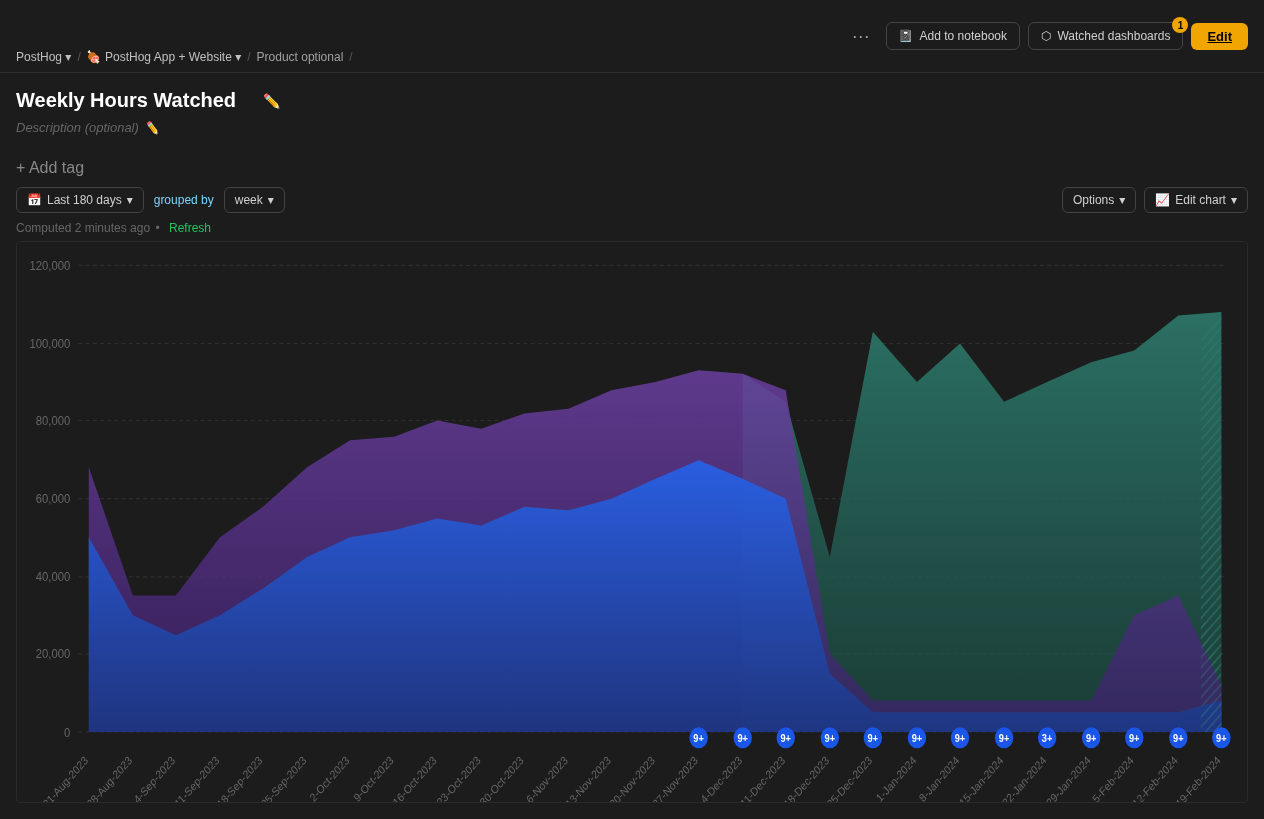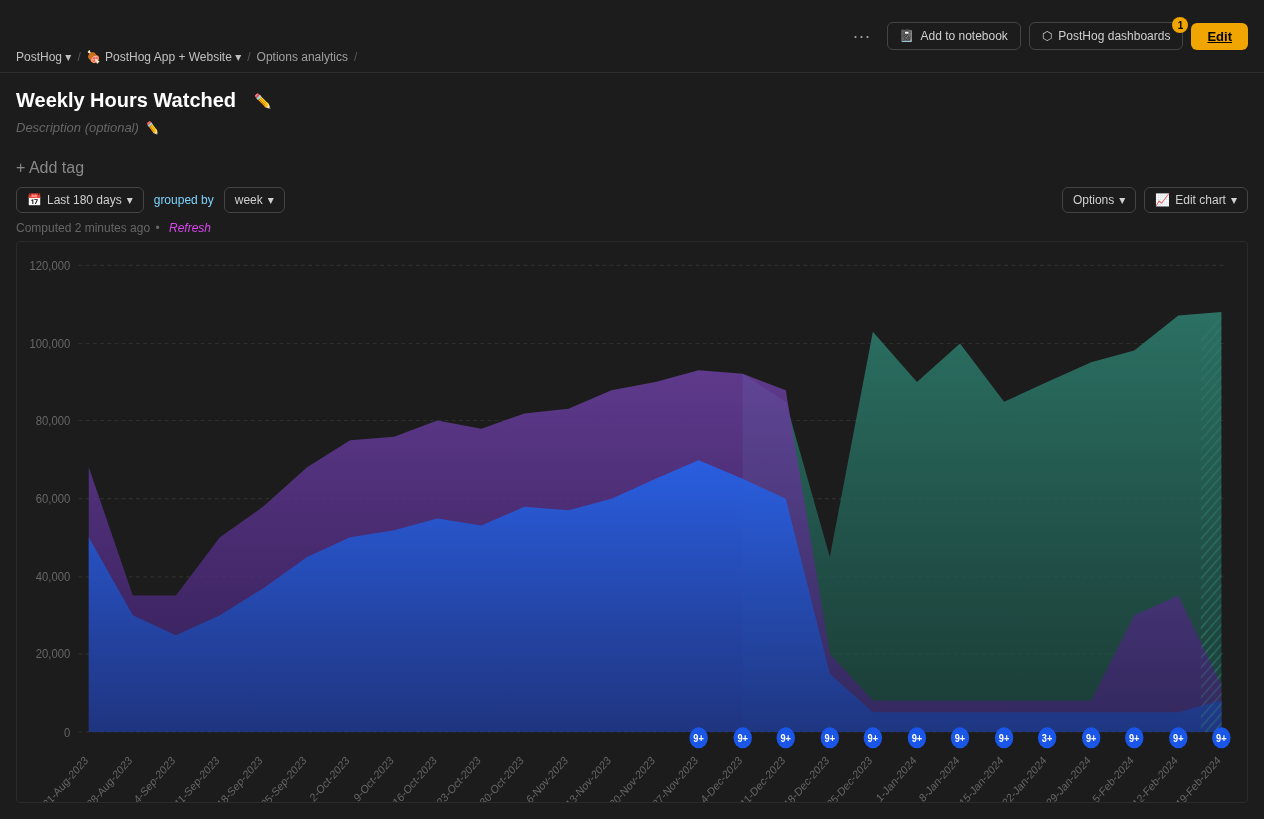--- a/index.html
+++ b/index.html
@@ -110,21 +110,21 @@
       padding: 16px;
       display: flex;
       flex-direction: column;
       overflow: hidden;
     }
 
     
     .title-row {
       display: flex;
       align-items: center;
-      gap: 16px;
+      gap: 25px;
       margin-bottom: 8px;
     }
     .page-title {
       font-size: 20px;
       font-weight: 700;
       color: #ffffff;
     }
     .edit-icon-btn {
       background: transparent;
       border: none;
@@ -212,24 +212,23 @@
       gap: 8px;
     }
 
     
     .computed-row {
       color: #666;
       font-size: 12px;
       margin-bottom: 6px;
     }
     .computed-row .refresh-link {
-      color: #d946ef;
+      color: #22c55e;
       cursor: pointer;
       margin-left: 4px;
-      font-style: italic;
     }
     .computed-row .dot { margin: 0 2px; }
 
     
     .chart-container {
       flex: 1;
       background: #1c1c1c;
       position: relative;
       border: 1px solid #2a2a2a;
       border-radius: 4px;
@@ -267,33 +266,33 @@
 <body>
 
 <div class="app-container">
 
   <div class="top-header">
     <div class="breadcrumb">
       <span style="cursor:pointer;color:#c0c0c0;">PostHog ▾</span>
       <span class="separator">/</span>
       <span style="cursor:pointer;color:#c0c0c0;">🍖 PostHog App + Website ▾</span>
       <span class="separator">/</span>
-      <span style="color:#a0a0a0;">Options analytics</span>
+      <span style="color:#a0a0a0;">Product optional</span>
       <span class="separator">/</span>
     </div>
     <div class="header-actions">
       <button class="btn-three-dots">···</button>
       <button class="btn-outline">
         <span>📓</span>
         <span>Add to notebook</span>
       </button>
       <button class="btn-manage">
         <span class="badge">1</span>
         <span>⬡</span>
-        <span>PostHog dashboards</span>
+        <span>Watched dashboards</span>
       </button>
       <button class="btn-edit">Edit</button>
     </div>
   </div>
 
   <div class="main-content">
 
     <div class="title-row">
       <h1 class="page-title">Weekly Hours Watched</h1>
       <button class="edit-icon-btn">✏️</button>

